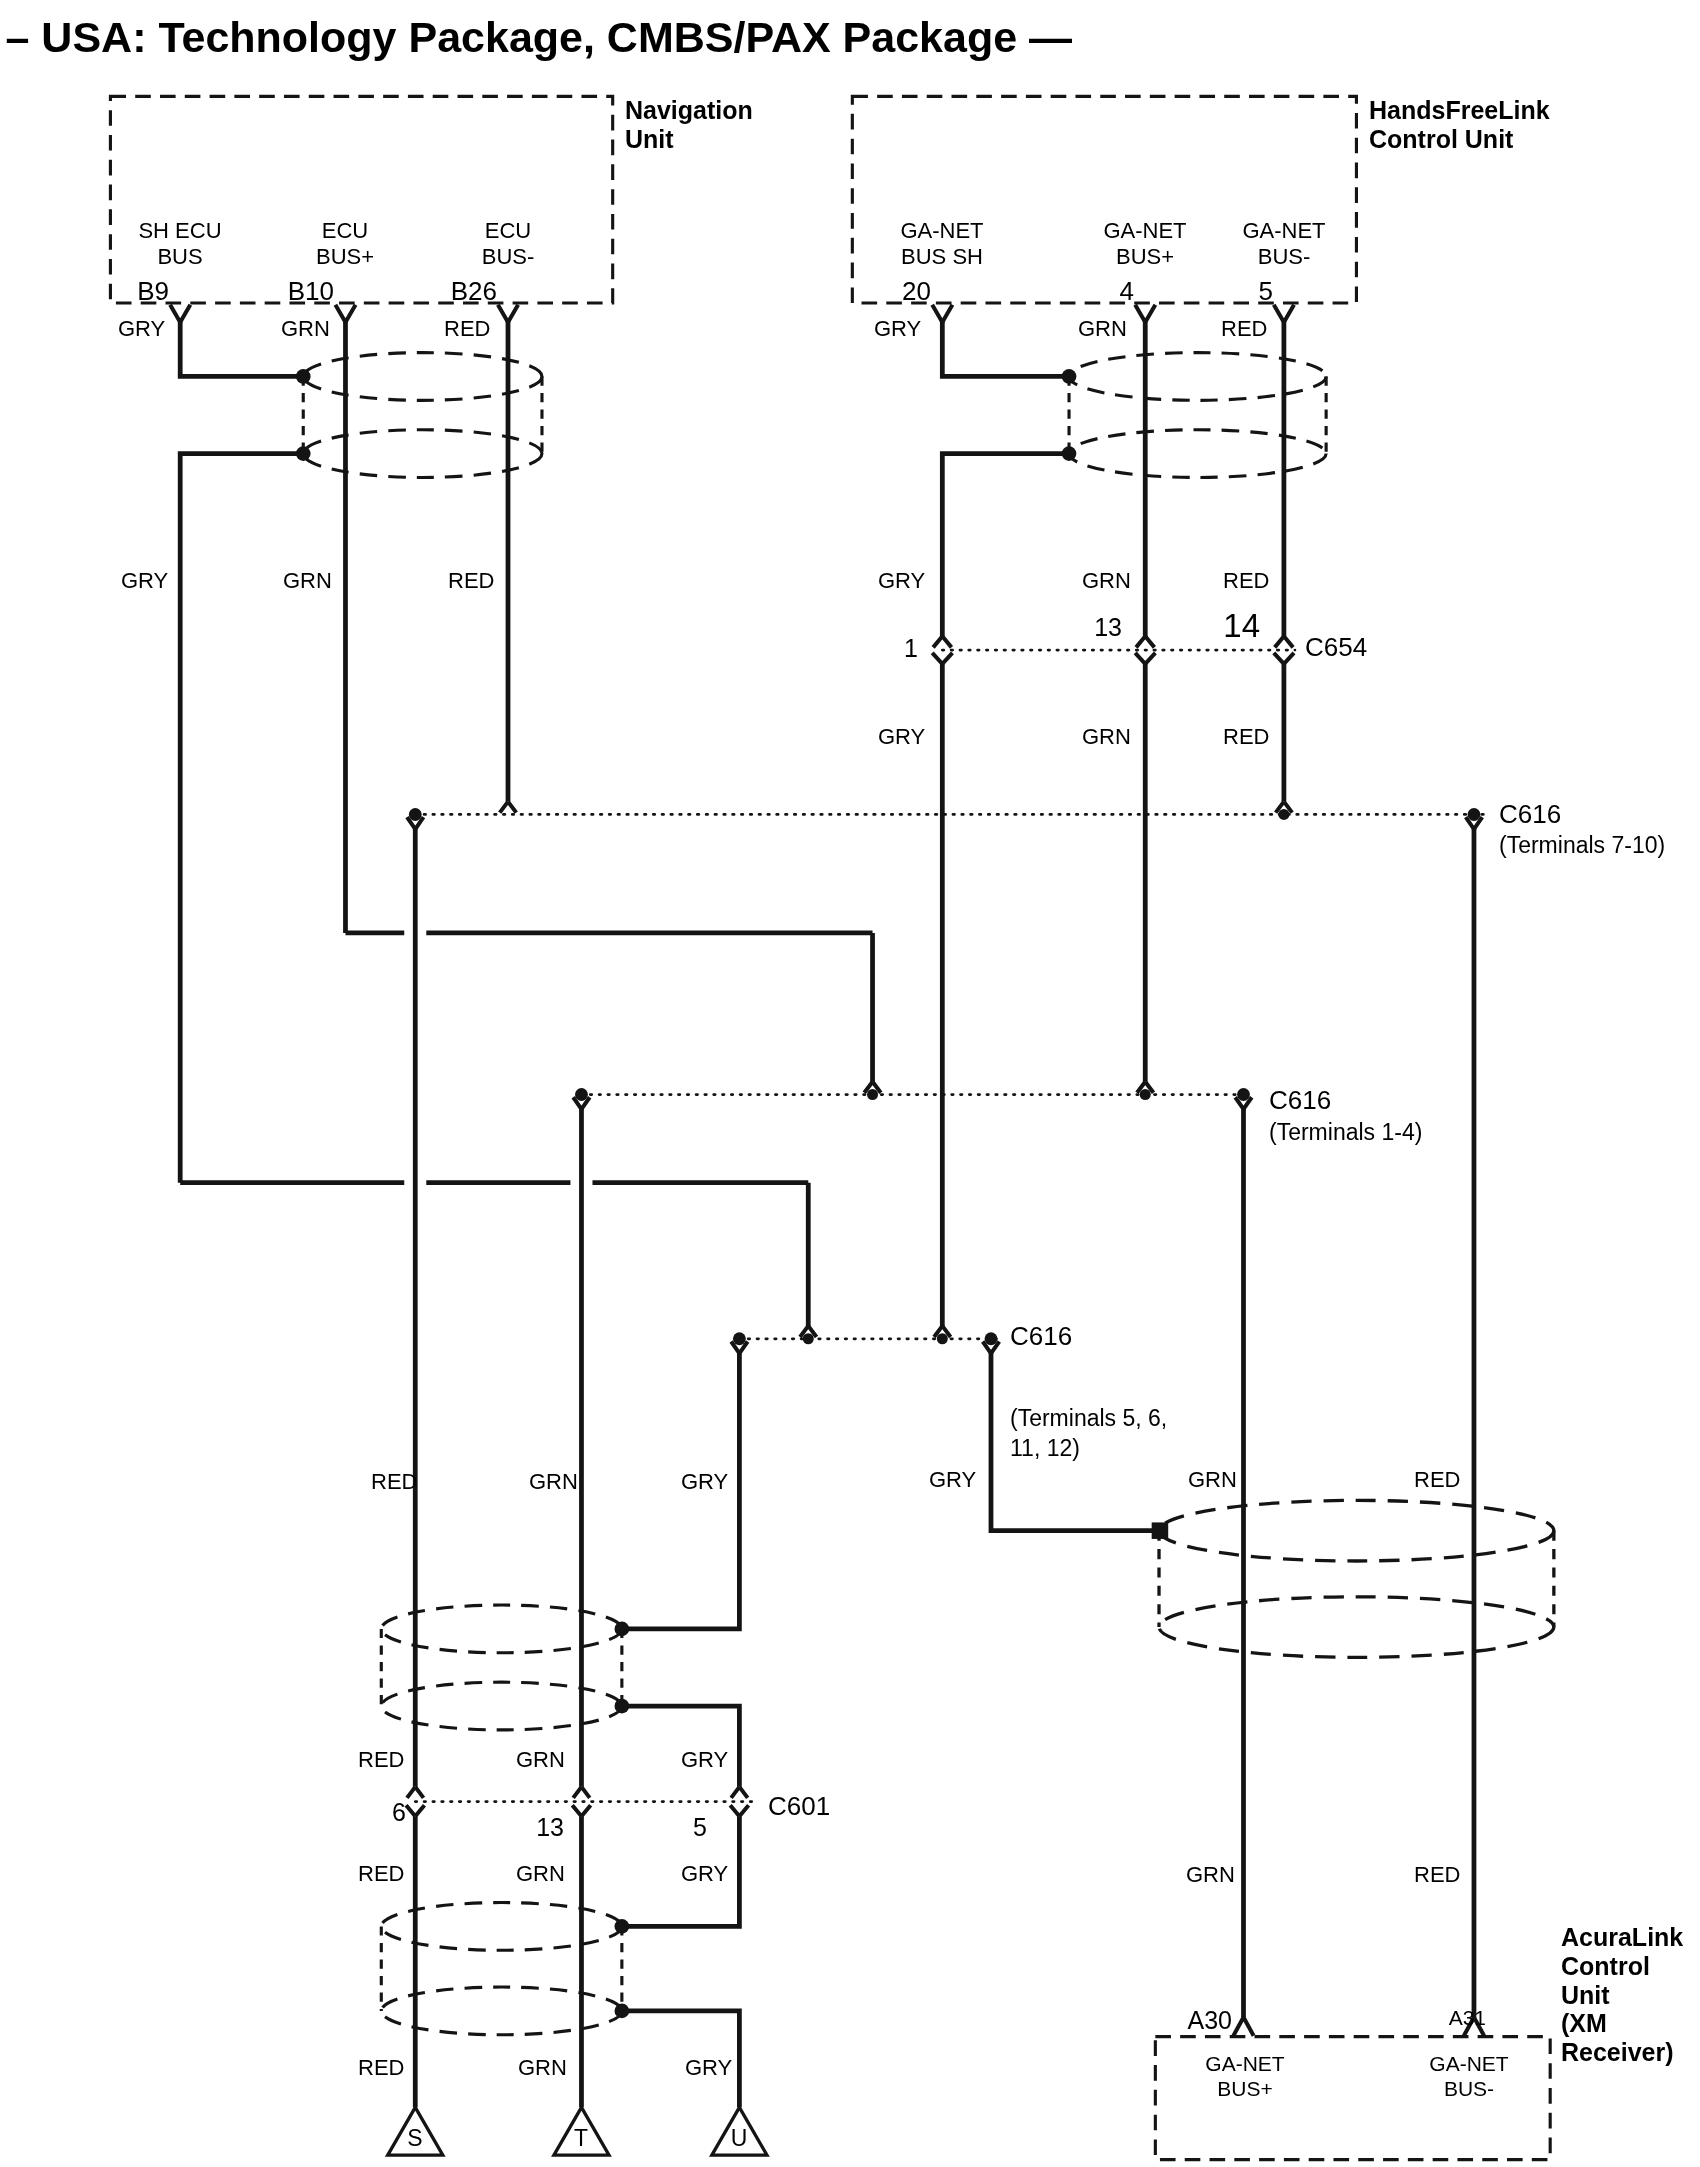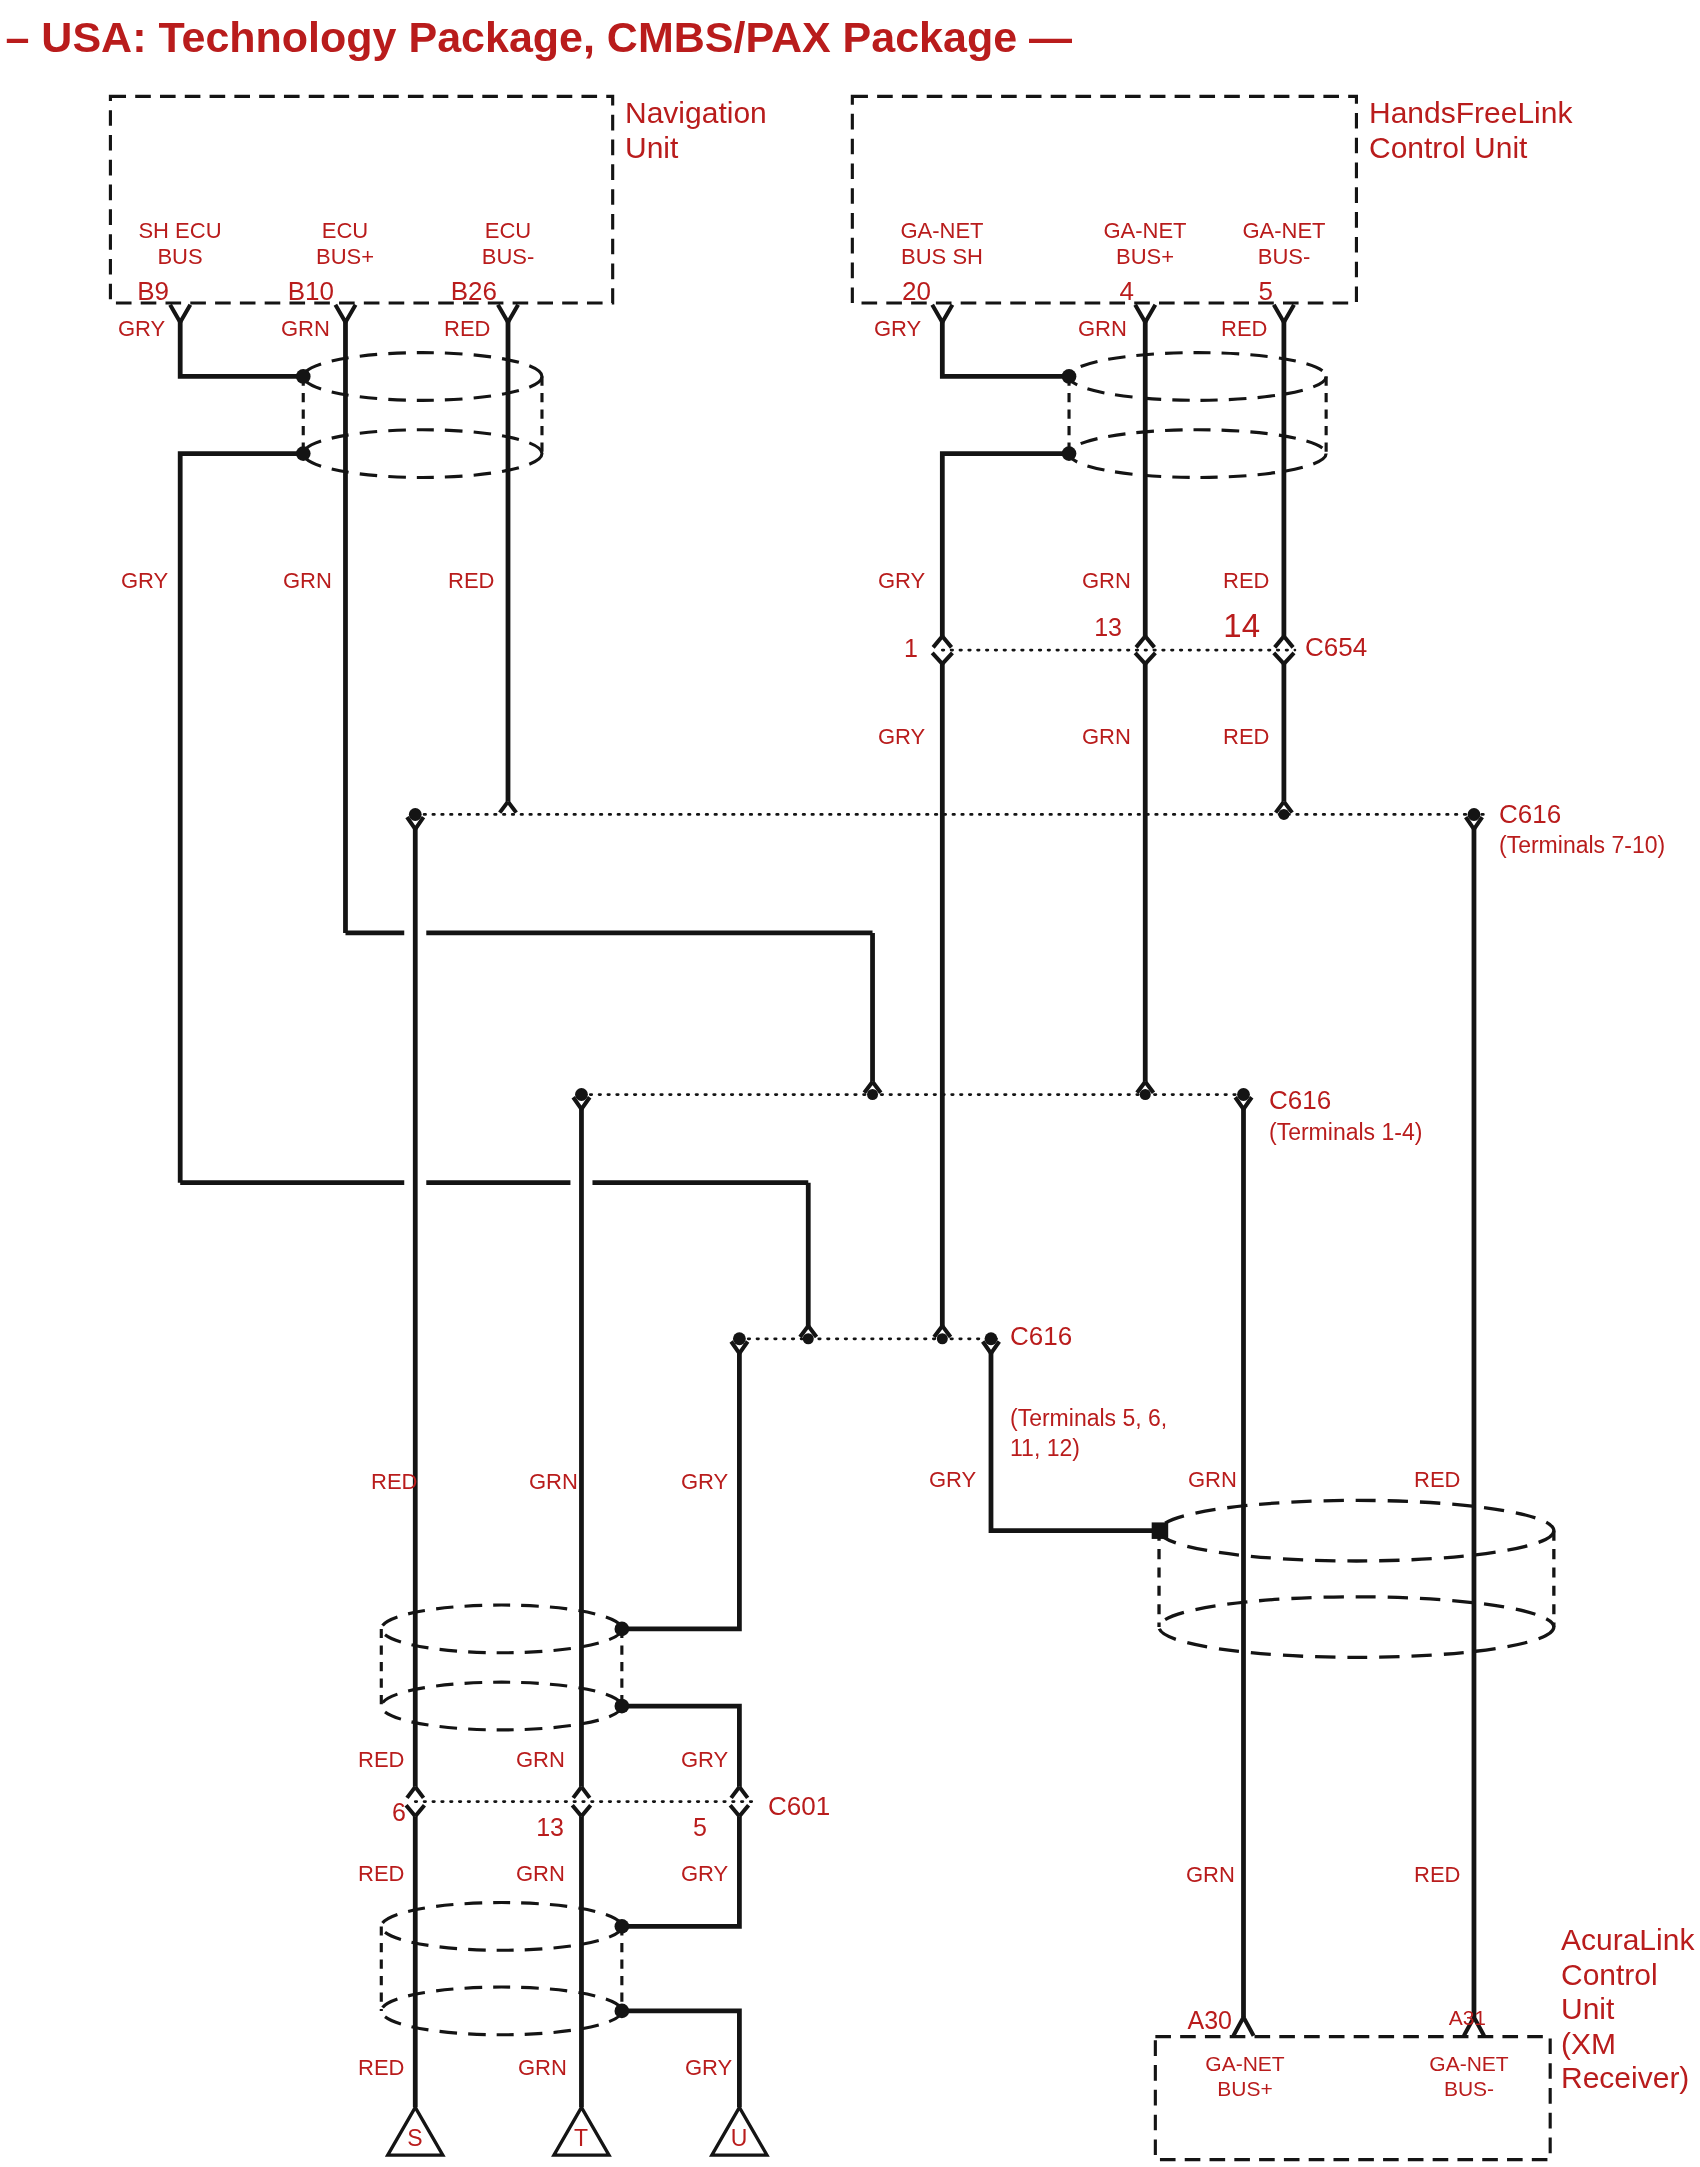--- a/index.html
+++ b/index.html
@@ -1,21 +1,21 @@
 <!DOCTYPE html>
 <html style="font-size:14.7px"><head>
 <meta charset="utf-8">
 <style>
   html,body{margin:0;padding:0;background:#e8e8e8;}
   #page{position:relative;width:1701px;height:2167px;background:#ffffff;
-        font-family:"Liberation Sans", sans-serif;color:#b91c1c;overflow:hidden;}
+        font-family:"Liberation Sans", sans-serif;color:#000000;overflow:hidden;}
   #wiring{position:absolute;left:0;top:0;}
   .lbl{position:absolute;white-space:pre-line;line-height:1.16;}
   .t-title{font-size:43px;font-weight:bold;letter-spacing:0px;}
-  .t-unit{font-size:30px;line-height:1.15;}
+  .t-unit{font-size:25px;line-height:1.15;font-weight:bold;}
   .t-bus{font-size:22px;text-align:center;transform:translateX(-50%);line-height:1.18;}
   .t-pin{font-size:26px;transform:translateX(-100%);}
   .t-color{font-size:22px;}
   .t-conn{font-size:26px;}
   .t-note{font-size:23px;line-height:1.3;}
   .t-gnd{font-size:23px;text-align:center;transform:translateX(-50%);}
 </style>
 </head>
 <body>
 

